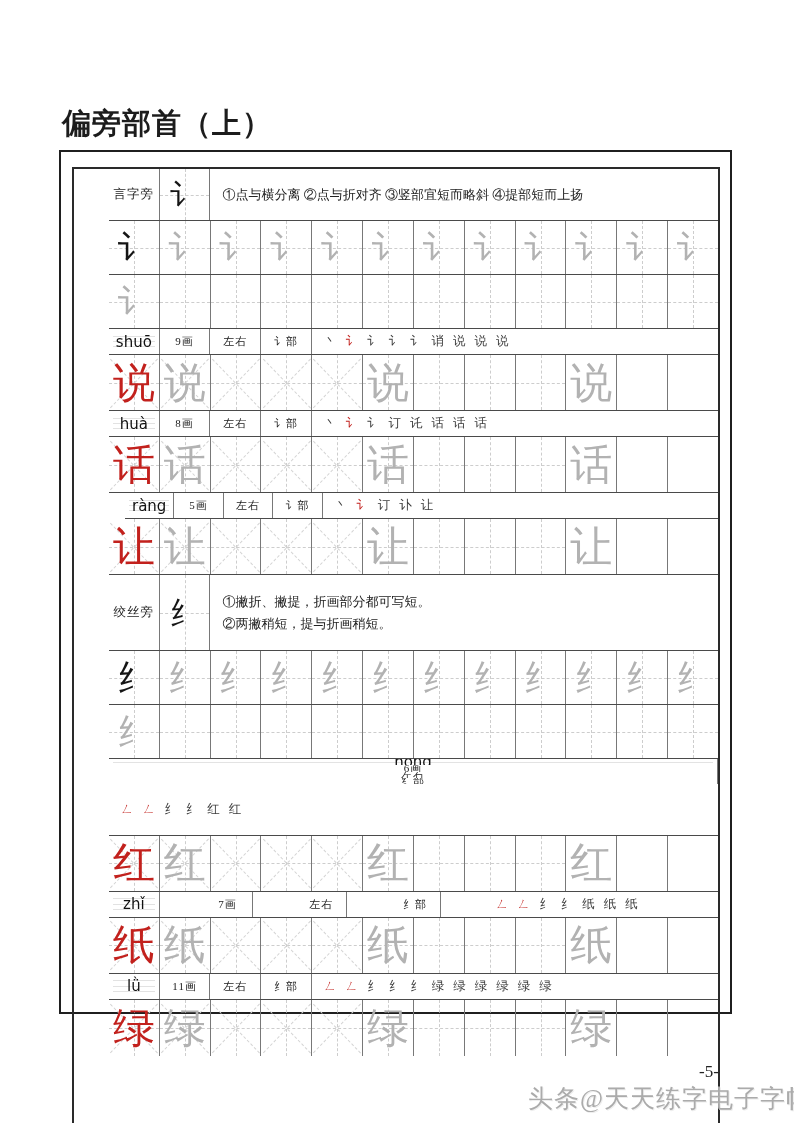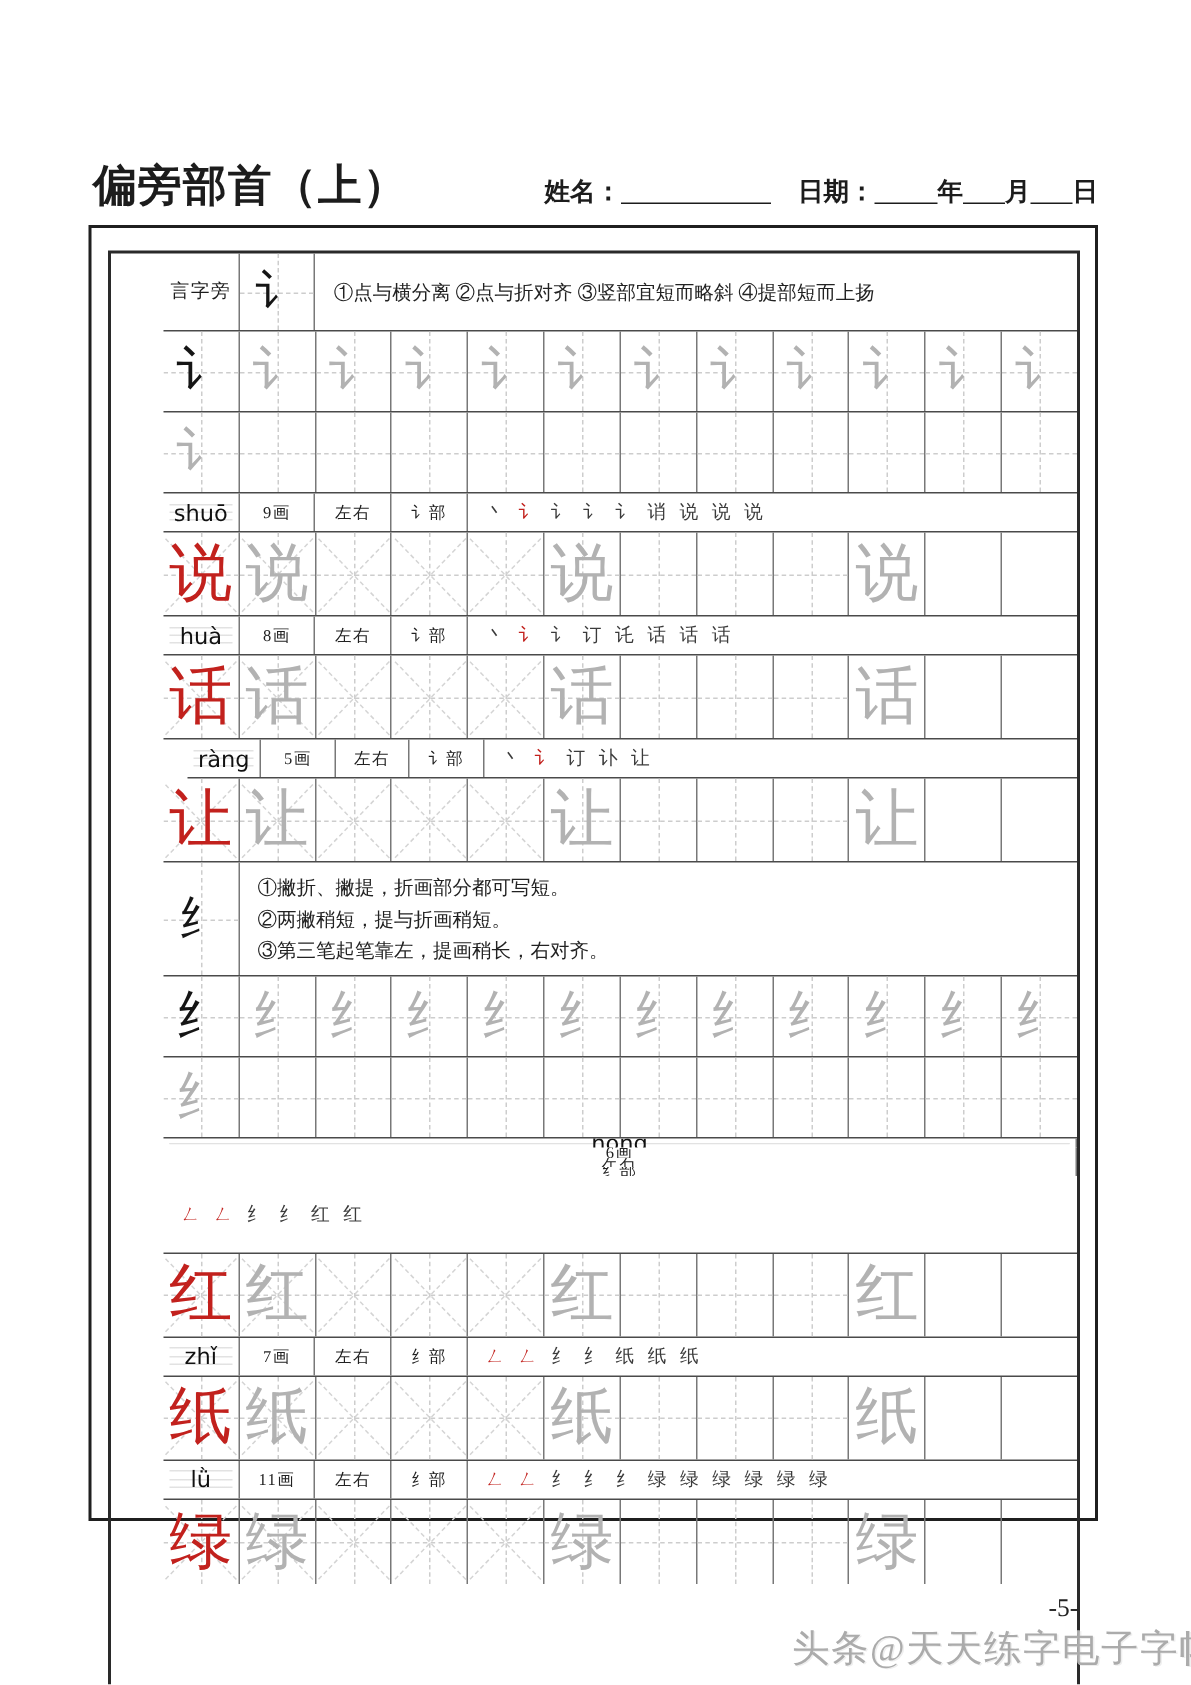--- a/index.html
+++ b/index.html
@@ -58,21 +58,20 @@
   .watermark{position:absolute;left:528px;top:1082px;font-size:25px;letter-spacing:1px;color:#ababab;
              text-shadow:1px 1px 0 #eee;white-space:nowrap;}
 </style>
 </head>
 <body>
 
 <div class="page">
 
   <div class="title">偏旁部首（上）</div>
 
-  <div class="namedate"><span>姓名：</span><span class="blank name"></span><span>日期：</span><span class="blank year"></span><span>年</span><span class="blank md"></span><span>月</span><span class="blank md"></span><span>日</span></div>
 
   <div class="frame">
     <div class="sheet">
         <div class="row section-header" style="flex-basis: 52px;">
           <div class="cell c1">
             <span class="seclabel">言字旁</span>
           </div>
           <div class="cell c1">
             <div class="vl"></div>
             <div class="hl"></div>
@@ -431,28 +430,30 @@
             <div class="hl"></div>
           </div>
           <div class="cell cg">
             <span class="pch trace">让</span>
           </div>
           <div class="cell cg"></div>
           <div class="cell cg"></div>
         </div>
         <div class="row section-header" style="flex-basis: 76px;">
           <div class="cell c1">
+            <span class="seclabel">绞丝旁</span>
+          </div>
+          <div class="cell c1">
             <div class="vl"></div>
             <div class="hl"></div>
             <span class="hch ink">纟</span>
           </div>
           <div class="cell c10 instr">
             <div>①撇折、撇提，折画部分都可写短。</div>
             <div>②两撇稍短，提与折画稍短。</div>
-            <div>③第三笔起笔靠左，提画稍长，右对齐。</div>
           </div>
         </div>
         <div class="row radical-row" style="flex-basis: 54px;">
           <div class="cell cg">
             <div class="vl"></div>
             <div class="hl"></div>
             <span class="rch ink">纟</span>
           </div>
           <div class="cell cg">
             <div class="vl"></div>
@@ -633,21 +634,21 @@
           <div class="cell cg">
             <div class="vl"></div>
             <div class="hl"></div>
           </div>
           <div class="cell cg">
             <span class="pch trace">红</span>
           </div>
           <div class="cell cg"></div>
           <div class="cell cg"></div>
         </div>
-        <div class="row info-row" style="flex-basis: 26px;">
+        <div class="row info-row" style="flex-basis: 26px; gap: 43px;">
           <div class="cell c1">
             <div class="pyguides"></div>
             <span class="pinyin">zhǐ</span>
           </div>
           <div class="cell c1">
             <span class="small">7画</span>
           </div>
           <div class="cell c1">
             <span class="small">左右</span>
           </div>

